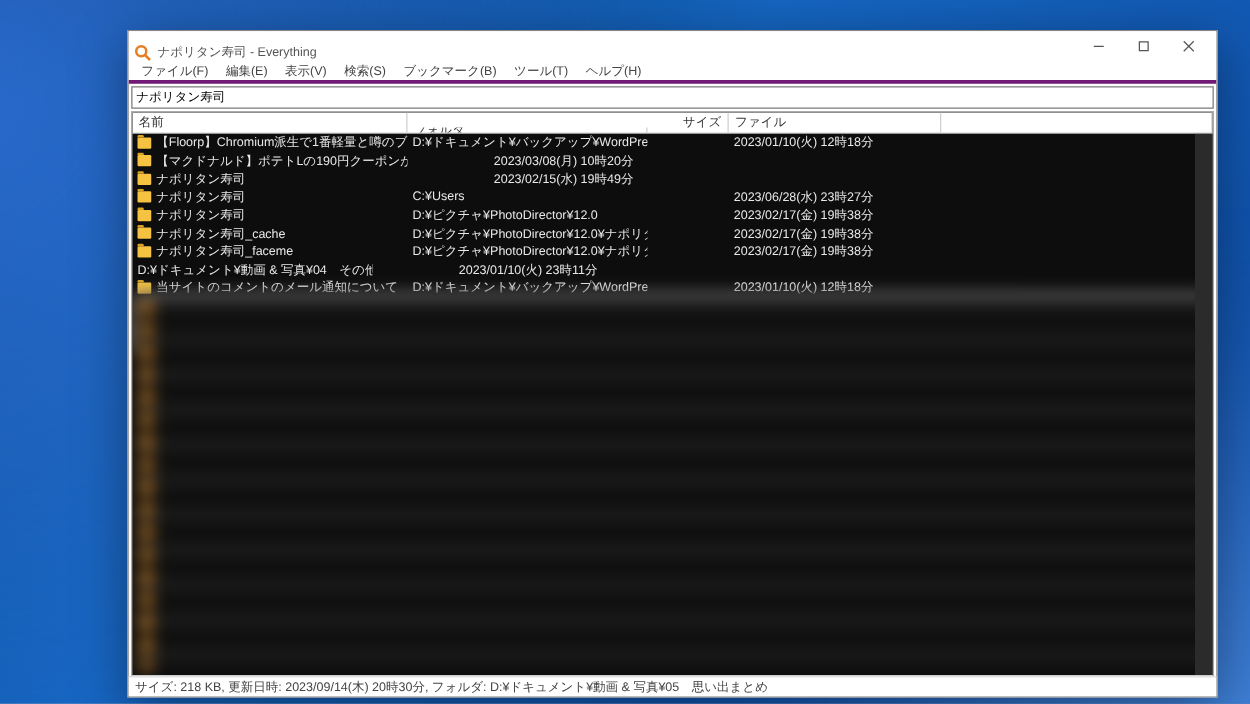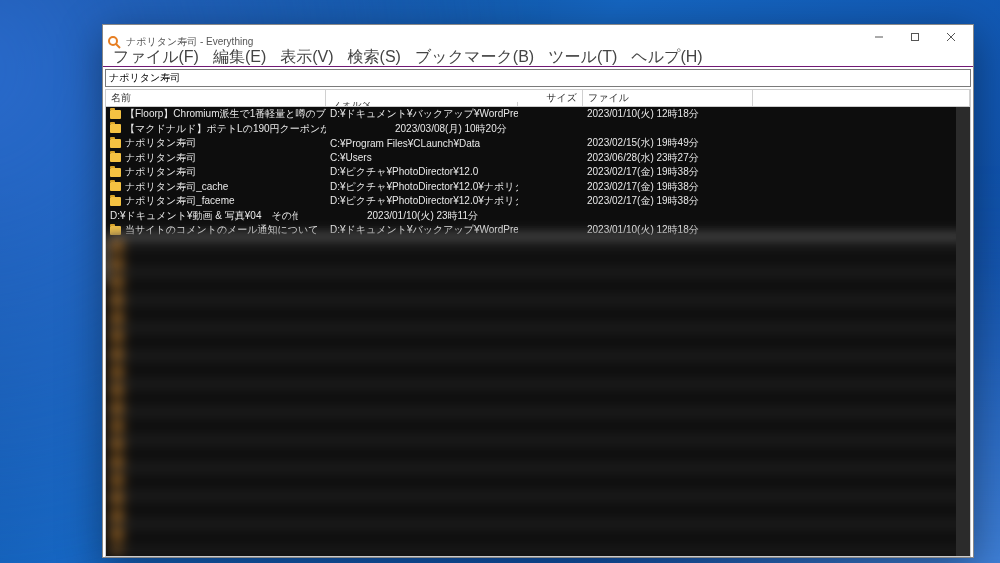--- a/index.html
+++ b/index.html
@@ -69,22 +69,22 @@
   }
 
   .menubar {
     height: 18px;
     background: #fff;
     display: flex;
     align-items: center;
     padding: 0 4px;
     gap: 2px;
     color: #444;
-    font-size: 16px;
-    border-bottom: 1px solid #701a75;
+    font-size: 10px;
+    border-bottom: 3px solid #701a75;
   }
   .menubar .menu-item { padding: 1px 6px; }
 
   .search-bar {
     height: 18px;
     margin: 2px;
   }
   .search-bar input {
     width: 100%;
     height: 100%;
@@ -309,21 +309,20 @@
             <span>【マクドナルド】ポテトLの190円クーポンがない時…</span>
           </div>
           <div class="cell size"></div>
           <div class="cell date">2023/03/08(月) 10時20分</div>
         </div>
         <div class="row">
           <div class="cell name">
             <span class="folder-icon"></span>
             <span>ナポリタン寿司</span>
           </div>
-          <div class="cell folder">C:¥Program Files¥CLaunch¥Data</div>
           <div class="cell size"></div>
           <div class="cell date">2023/02/15(水) 19時49分</div>
         </div>
         <div class="row">
           <div class="cell name">
             <span class="folder-icon"></span>
             <span>ナポリタン寿司</span>
           </div>
           <div class="cell folder">C:¥Users</div>
           <div class="cell size"></div>
@@ -371,14 +370,15 @@
           <div class="cell date">2023/01/10(火) 12時18分</div>
         </div>
 
       <div class="blur-light"></div>
       <div class="blur-light2"></div>
       <div class="blur-zone"></div>
       <div class="scrollbar-v"></div>
     </div>
   </div>
 
+  <div class="statusbar">サイズ: 218 KB, 更新日時: 2023/09/14(木) 20時30分, フォルダ: D:¥ドキュメント¥動画 &amp; 写真¥05　思い出まとめ</div>
 
 </div>
 
 </body></html>

